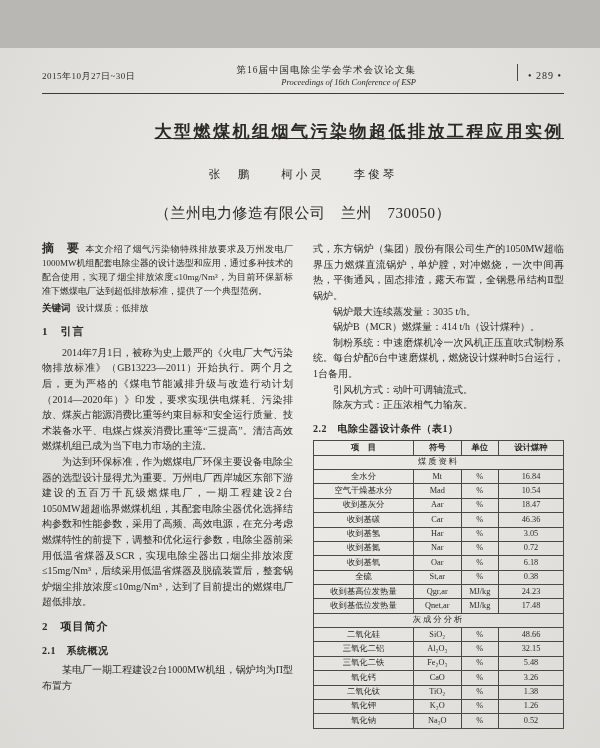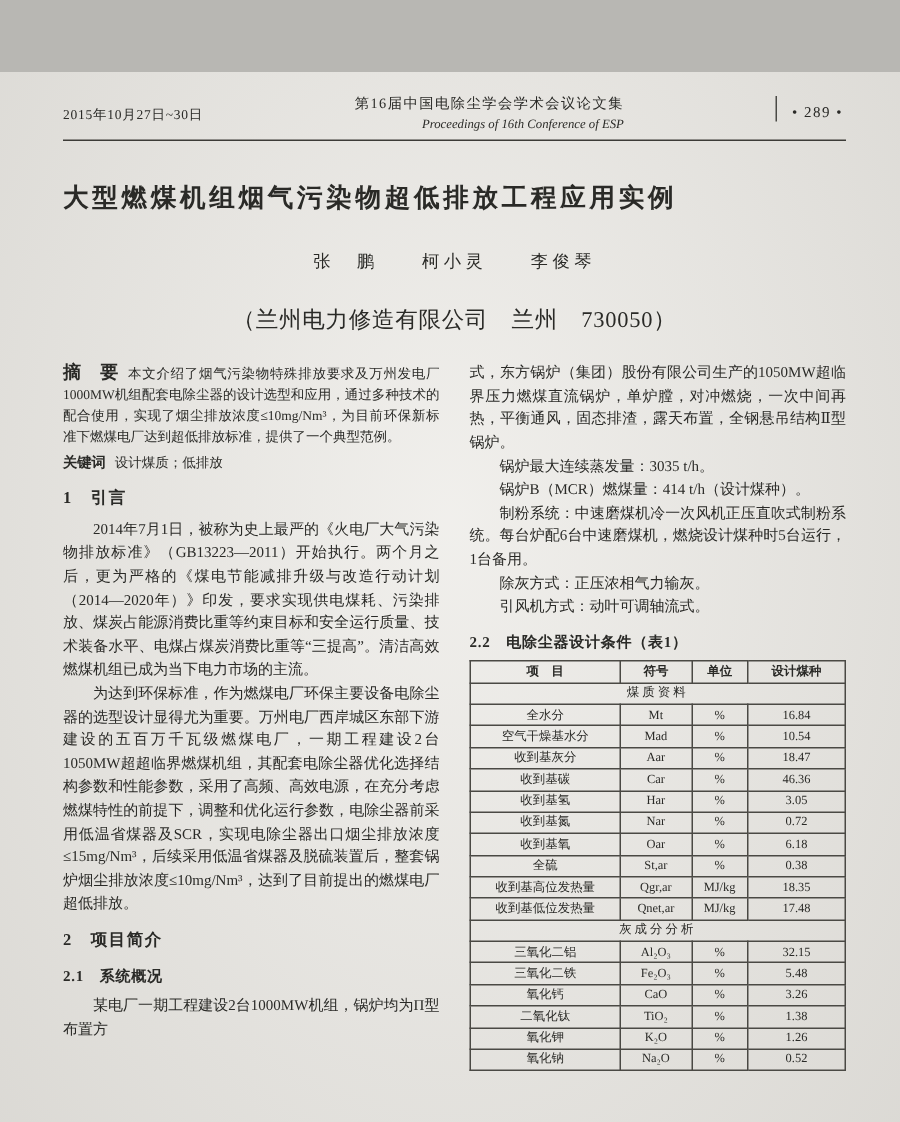--- a/index.html
+++ b/index.html
@@ -21,22 +21,23 @@
   
   .hdr{display:flex;align-items:flex-start;justify-content:space-between;font-size:9px;}
   .hdr-date{padding-top:6px;letter-spacing:.5px;}
   .hdr-center{text-align:center;line-height:1.35;}
   .hdr-center .cn{font-size:9.5px;letter-spacing:1px;}
   .hdr-center .en{font-size:8.5px;font-style:italic;text-align:right;}
   .hdr-page{padding:6px 2px 0 10px;border-left:1px solid #4a4a46;font-size:10px;letter-spacing:1px;}
   .rule{border:none;border-top:1.3px solid #3c3b37;margin:5px 0 0 0;}
   
   .title{
-    text-align:left;font-size:17px;font-weight:bold;letter-spacing:2.5px;
+    text-align:right;font-size:17px;font-weight:bold;letter-spacing:2.5px;
     margin:26px 0 0 0;
+    text-decoration:underline;
   }
   .authors{text-align:center;font-size:11.5px;letter-spacing:3px;margin-top:24px;}
   .affil{text-align:center;font-size:15px;margin-top:22px;letter-spacing:.5px;}
   
   .columns{display:flex;gap:20px;margin-top:18px;}
   .col{flex:1;min-width:0;font-size:10px;line-height:15.6px;text-align:justify;}
   p{margin:0;}
   .indent{text-indent:2em;}
   .abstract{font-size:9px;line-height:14px;}
   .abstract b{font-size:12px;margin-right:6px;}
@@ -89,22 +90,22 @@
       <h2 class="sec">2　项目简介</h2>
       <h3 class="sec">2.1　系统概况</h3>
       <p class="indent">某电厂一期工程建设2台1000MW机组，锅炉均为Π型布置方</p>
     </div>
 
     <div class="col">
       <p>式，东方锅炉（集团）股份有限公司生产的1050MW超临界压力燃煤直流锅炉，单炉膛，对冲燃烧，一次中间再热，平衡通风，固态排渣，露天布置，全钢悬吊结构Ⅱ型锅炉。</p>
       <p class="indent">锅炉最大连续蒸发量：3035 t/h。</p>
       <p class="indent">锅炉B（MCR）燃煤量：414 t/h（设计煤种）。</p>
       <p class="indent">制粉系统：中速磨煤机冷一次风机正压直吹式制粉系统。每台炉配6台中速磨煤机，燃烧设计煤种时5台运行，1台备用。</p>
+      <p class="indent">引风机方式：动叶可调轴流式。</p>
       <p class="indent">除灰方式：正压浓相气力输灰。</p>
-      <p class="indent">引风机方式：动叶可调轴流式。</p>
 
       <h3 class="sec">2.2　电除尘器设计条件（表1）</h3>
 
       <table class="cond">
         <colgroup>
           <col class="c-lbl">
             <col class="c-sym">
             <col class="c-unit">
             <col class="c-val">
         </colgroup>
@@ -165,32 +166,38 @@
             <tr>
               <td>全硫</td>
               <td>St,ar</td>
               <td>%</td>
               <td>0.38</td>
             </tr>
             <tr>
               <td>收到基高位发热量</td>
               <td>Qgr,ar</td>
               <td>MJ/kg</td>
-              <td>18.35</td>
+              <td>24.23</td>
             </tr>
             <tr>
               <td>收到基低位发热量</td>
               <td>Qnet,ar</td>
               <td>MJ/kg</td>
               <td>17.48</td>
             </tr>
             <tr>
               <td colspan="4" class="group">灰成分分析</td>
             </tr>
             <tr>
+              <td>二氧化硅</td>
+              <td>SiO₂</td>
+              <td>%</td>
+              <td>48.66</td>
+            </tr>
+            <tr>
               <td>三氧化二铝</td>
               <td>Al₂O₃</td>
               <td>%</td>
               <td>32.15</td>
             </tr>
             <tr>
               <td>三氧化二铁</td>
               <td>Fe₂O₃</td>
               <td>%</td>
               <td>5.48</td>

